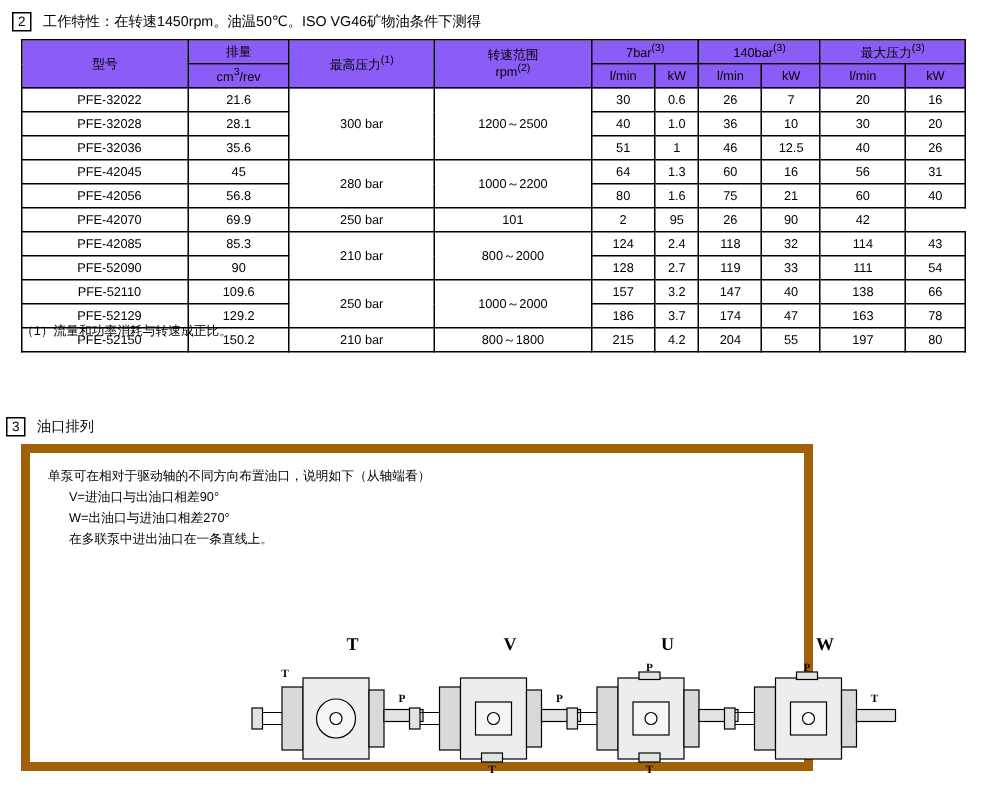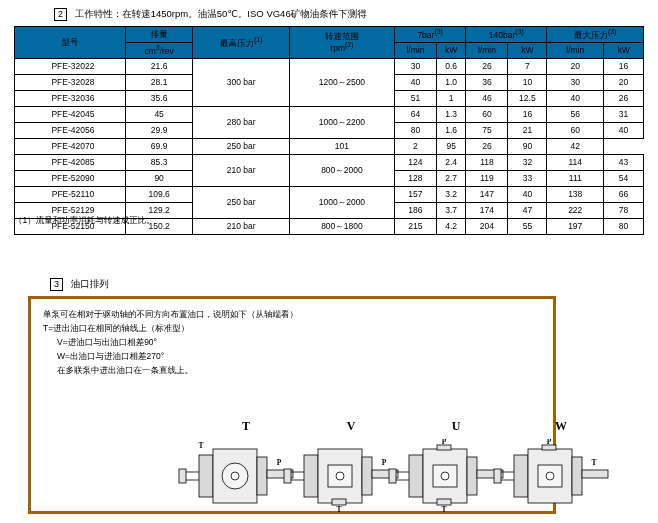--- a/index.html
+++ b/index.html
@@ -5,46 +5,46 @@
   html,body{margin:0;padding:0;}
   body{
     width:658px;height:523px;background:#fff;
     font-family:"Liberation Sans","DejaVu Sans",sans-serif;
     color:#000;font-size:9px;position:relative;overflow:hidden;
   }
   .sec-num{
     display:inline-block;border:1px solid #000;width:11px;height:11px;
     line-height:11px;text-align:center;font-size:9px;vertical-align:middle;
   }
-  .sec-head{position:absolute;font-size:9.5px;white-space:nowrap;margin-left:46px;}
+  .sec-head{position:absolute;font-size:9.5px;white-space:nowrap;}
   .sec-head .title{margin-left:5px;vertical-align:middle;}
 
   
   #sec2{top:8px;left:8px;}
   table.spec{
     position:absolute;top:26px;left:14px;border-collapse:collapse;
     width:630px;font-size:8.5px;
   }
   table.spec th,table.spec td{
     border:1px solid #000;text-align:center;padding:0;height:15px;
     font-weight:normal;line-height:1.1;
   }
-  table.spec th{background:#0369a1;font-size:8.5px;}
+  table.spec th{background:#8b5cf6;font-size:8.5px;}
   table.spec th.grp{height:14px;}
   table.spec td.model{text-align:center;padding-left:6px;}
   .sup{font-size:7px;vertical-align:super;}
 
   
   .notes{position:absolute;left:14px;top:214px;font-size:8.5px;line-height:1.55;}
 
   
   #sec3{top:278px;left:4px;}
   .box{
-    position:absolute;left:28px;top:296px;width:528px;height:218px;
-    border:3px solid #a16207;box-sizing:border-box;
+    position:absolute;left:14px;top:296px;width:528px;height:218px;
+    border:6px solid #a16207;box-sizing:border-box;
   }
   .box p{margin:0;font-size:8.5px;line-height:1.65;}
   .box .txt{position:absolute;left:12px;top:8px;width:600px;}
   .box .txt .ind{padding-left:14px;}
 
   
   .pumps{position:absolute;left:0;top:120px;width:628px;height:96px;}
   .pump{position:absolute;top:0;width:150px;height:96px;}
   .pump .lab{
     position:absolute;top:0;left:0;width:150px;text-align:center;
@@ -126,21 +126,21 @@
         <td rowspan="2">1000～2200</td>
         <td>64</td>
         <td>1.3</td>
         <td>60</td>
         <td>16</td>
         <td>56</td>
         <td>31</td>
       </tr>
       <tr>
         <td class="model">PFE-42056</td>
-        <td>29.9</td>
+        <td>56.8</td>
         <td>80</td>
         <td>1.6</td>
         <td>75</td>
         <td>21</td>
         <td>60</td>
         <td>40</td>
       </tr>
       <tr>
         <td class="model">PFE-42070</td>
         <td>69.9</td>
@@ -186,21 +186,21 @@
         <td>138</td>
         <td>66</td>
       </tr>
       <tr>
         <td class="model">PFE-52129</td>
         <td>129.2</td>
         <td>186</td>
         <td>3.7</td>
         <td>174</td>
         <td>47</td>
-        <td>222</td>
+        <td>163</td>
         <td>78</td>
       </tr>
       <tr>
         <td class="model">PFE-52150</td>
         <td>150.2</td>
         <td rowspan="1">210 bar</td>
         <td rowspan="1">800～1800</td>
         <td>215</td>
         <td>4.2</td>
         <td>204</td>
@@ -216,21 +216,20 @@
 </div>
 
 <div class="sec-head" id="sec3">
   <span class="sec-num">3</span>
   <span class="title">油口排列</span>
 </div>
 
 <div class="box">
   <div class="txt">
     <p>单泵可在相对于驱动轴的不同方向布置油口，说明如下（从轴端看）</p>
-    <p>T=进出油口在相同的轴线上（标准型）</p>
     <p class="ind">V=进油口与出油口相差90°</p>
     <p class="ind">W=出油口与进油口相差270°</p>
     <p class="ind">在多联泵中进出油口在一条直线上。</p>
   </div>
 
   <div class="pumps">
 
     <div class="pump pm1">
       <div class="lab">T</div>
       <svg class="art" viewBox="0 0 150 74">

